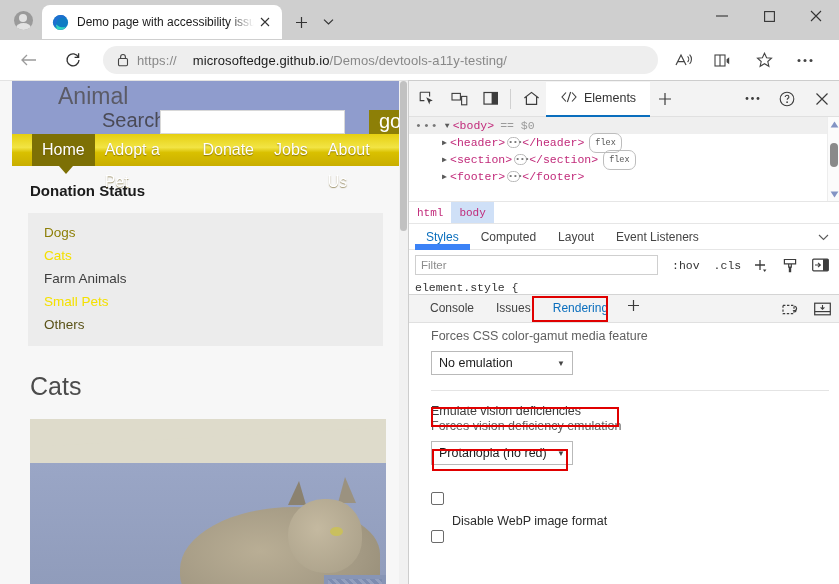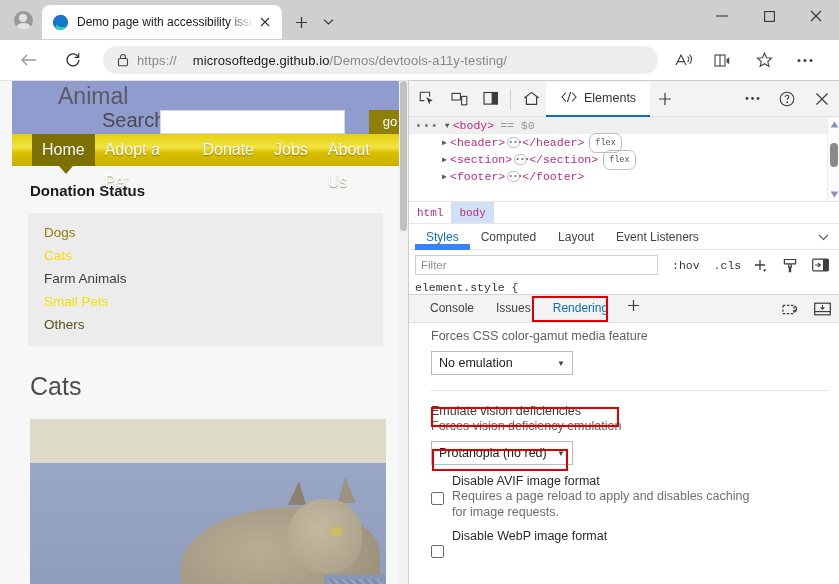--- a/index.html
+++ b/index.html
@@ -72,21 +72,21 @@
     height:53px; background:#8f9ccd; position:relative; overflow:hidden;
   }
   .site-logo {
     position:absolute; left:46px; top:2px; font-size:23px; color:#5b5b66;
     font-family:"Liberation Sans", sans-serif; font-weight:400;
   }
   .site-searchlabel { position:absolute; left:90px; top:28px; font-size:20px; color:#4a4a55; }
   .site-searchbox { position:absolute; left:148px; top:29px; width:185px; height:24px; background:#fff; border:1px solid #d8d8d8; }
   .site-go {
     position:absolute; left:357px; top:29px; width:42px; height:24px; background:#8d7f07;
-    color:#fff; font-size:13px; display:flex; align-items:center; justify-content:center; padding-bottom:2px;
+    color:#fff; font-size:20px; display:flex; align-items:center; justify-content:center; padding-bottom:2px;
   }
   .site-nav {
     position:relative; height:32px;
     background:linear-gradient(#e5cf10 0%,#f2e444 42%,#d9c000 58%,#c9ae00 100%);
     display:flex; align-items:center; padding-left:20px;
   }
   .site-nav .navitem {
     font-size:16px; color:#ffffff; padding:0 10px; height:32px; line-height:32px;
     text-shadow:0 1px 1px rgba(90,70,0,.55);
   }
@@ -543,24 +543,20 @@
 
         <div class="rp-label" style="margin-top:13px">Emulate vision deficiencies</div>
         <div class="rp-desc" style="margin-top:1px">Forces vision deficiency emulation</div>
         <div class="rp-select">
           <span>Protanopia (no red)</span>
           <span class="cv">▼</span>
         </div>
 
         <div class="chk-row">
           <span class="chk"></span>
-          <span class="chk-txt">
-            <span class="t">Disable AVIF image format</span>
-            <span class="s">Requires a page reload to apply and disables caching for image requests.</span>
-          </span>
         </div>
 
         <div class="chk-row">
           <span class="chk" style="margin-top:16px"></span>
           <span class="chk-txt">
             <span class="t">Disable WebP image format</span>
           </span>
         </div>
 
         <div class="hlbox hl-emulate"></div>

